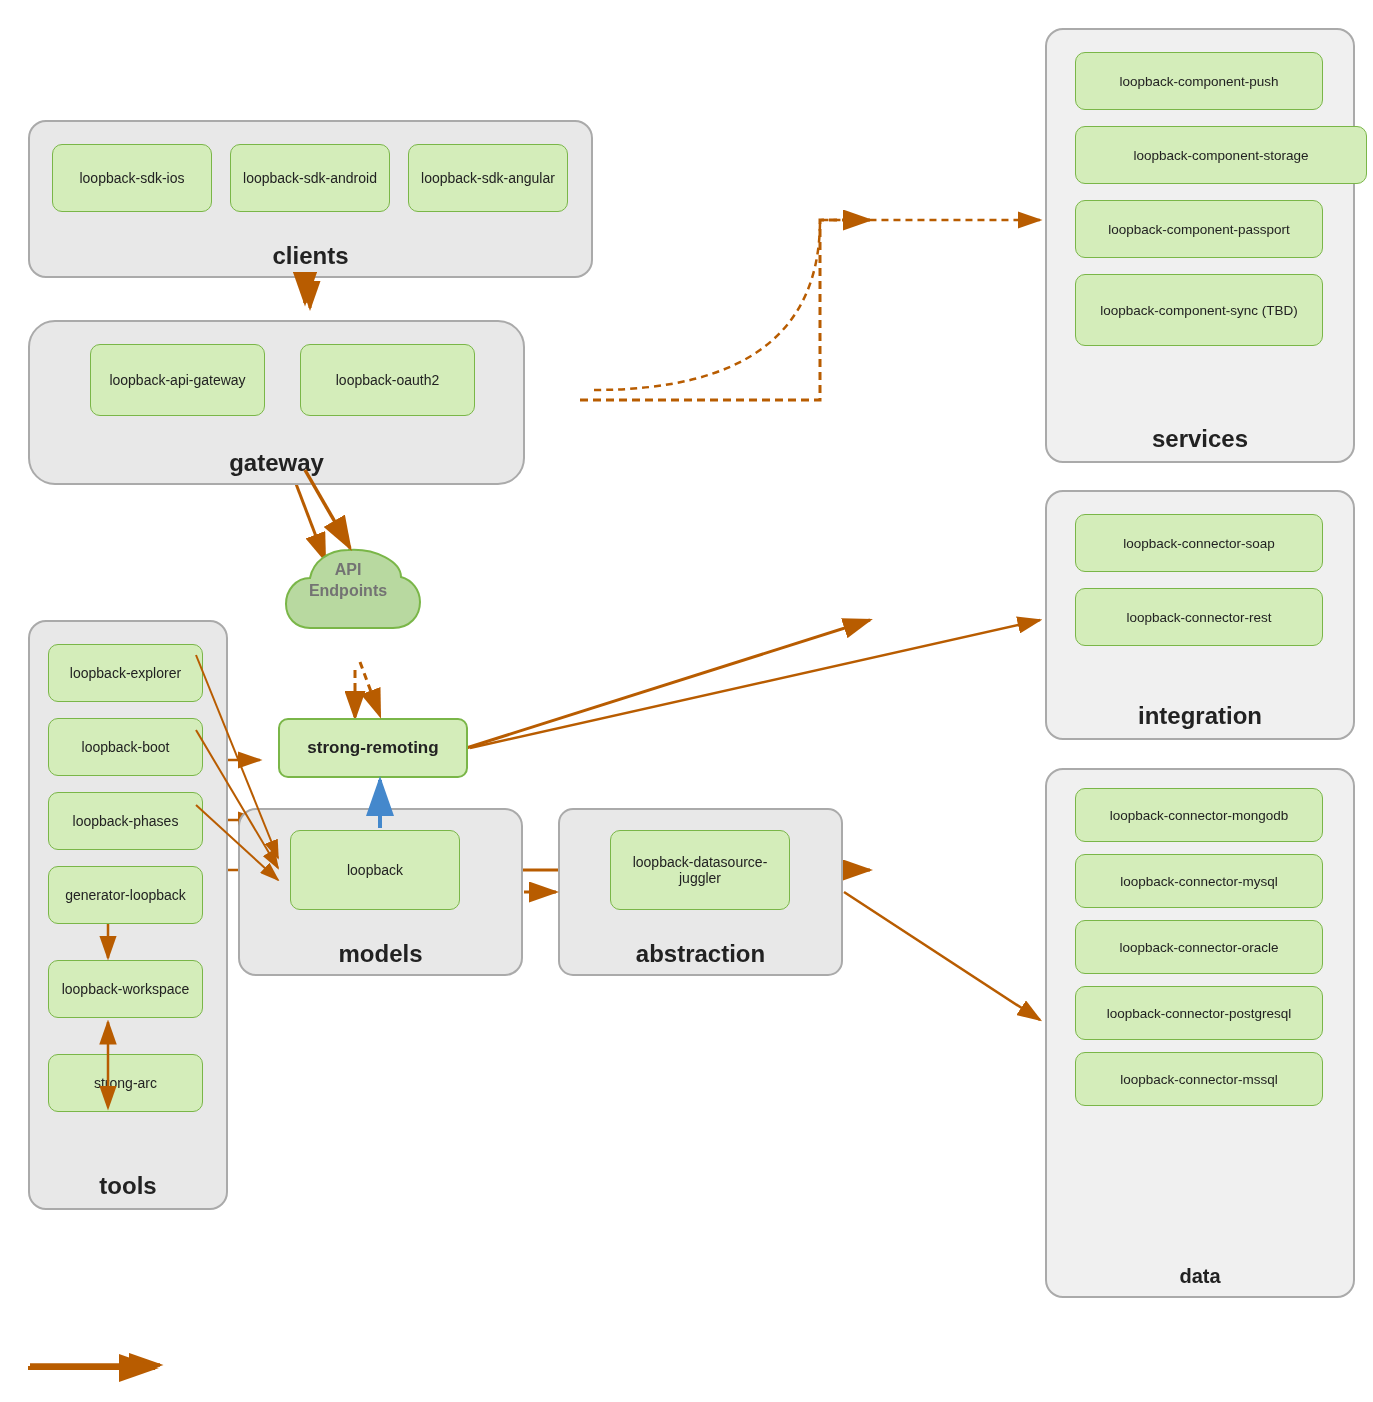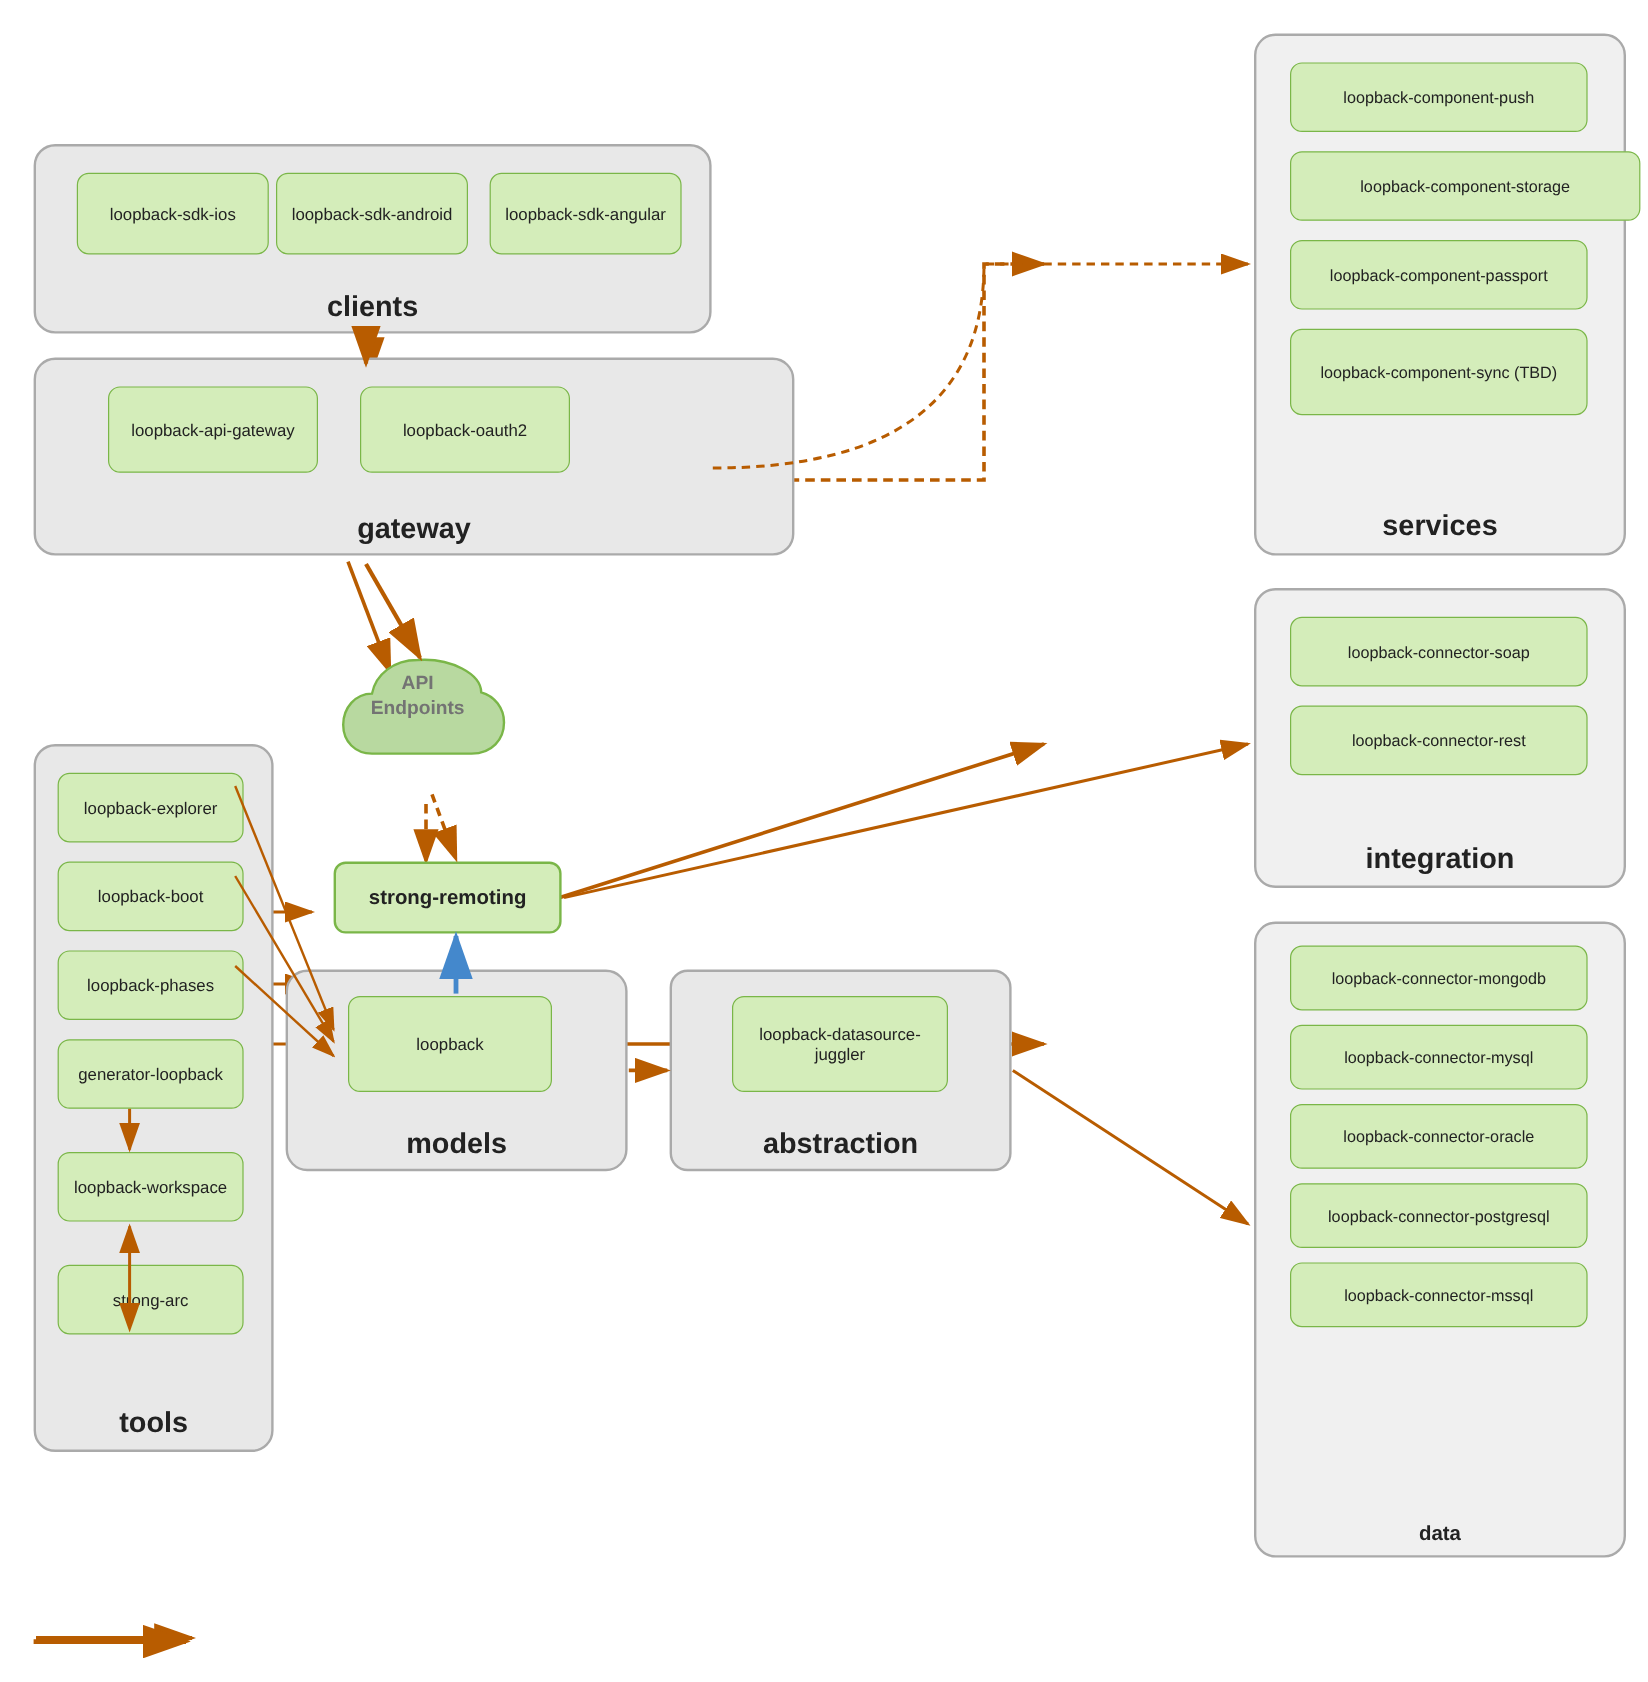--- a/index.html
+++ b/index.html
@@ -166,35 +166,35 @@
 
     <line x1="195" y1="870" x2="270" y2="870" stroke="#b85c00" stroke-width="2.5" marker-end="url(#arrowBrown)"></line>
     <line x1="195" y1="760" x2="260" y2="760" stroke="#b85c00" stroke-width="2.5" marker-end="url(#arrowBrown)"></line>
     <line x1="195" y1="820" x2="260" y2="820" stroke="#b85c00" stroke-width="2.5" marker-end="url(#arrowBrown)"></line>
 
     <line x1="30" y1="1365" x2="160" y2="1365" stroke="#b85c00" stroke-width="3.5" marker-end="url(#arrowBrown)"></line>
   </svg>
 
   <div class="group-box" style="left:28px; top:120px; width:565px; height:158px;">
 
-    <div class="comp-box" style="left:22px; top:22px; width:160px; height:68px; display:flex; align-items:center; justify-content:center;margin-left:12px;">
+    <div class="comp-box" style="left:22px; top:22px; width:160px; height:68px; display:flex; align-items:center; justify-content:center;">
       <span>loopback-sdk-ios</span>
     </div>
 
     <div class="comp-box" style="left:200px; top:22px; width:160px; height:68px; display:flex; align-items:center; justify-content:center;">
       <span>loopback-sdk-android</span>
     </div>
 
     <div class="comp-box" style="left:378px; top:22px; width:160px; height:68px; display:flex; align-items:center; justify-content:center;">
       <span>loopback-sdk-angular</span>
     </div>
     <div class="group-label" style="bottom:6px; top:auto; font-size:24px; font-weight:bold;">clients</div>
   </div>
 
-  <div class="group-box" style="left:28px; top:298px; width:634px; height:165px;">
+  <div class="group-box" style="left:28px; top:320px; width:497px; height:165px;border-radius:27px;">
 
     <div class="comp-box" style="left:60px; top:22px; width:175px; height:72px; display:flex; align-items:center; justify-content:center;">
       <span>loopback-api-gateway</span>
     </div>
 
     <div class="comp-box" style="left:270px; top:22px; width:175px; height:72px; display:flex; align-items:center; justify-content:center;">
       <span>loopback-oauth2</span>
     </div>
     <div class="group-label" style="bottom:6px; top:auto; font-size:24px; font-weight:bold;">gateway</div>
   </div>
@@ -296,21 +296,21 @@
     </div>
     <div class="right-comp" style="left:28px; top:150px; width:248px; height:54px; display:flex; align-items:center; justify-content:center;">
       <span>loopback-connector-oracle</span>
     </div>
     <div class="right-comp" style="left:28px; top:216px; width:248px; height:54px; display:flex; align-items:center; justify-content:center;">
       <span>loopback-connector-postgresql</span>
     </div>
     <div class="right-comp" style="left:28px; top:282px; width:248px; height:54px; display:flex; align-items:center; justify-content:center;">
       <span>loopback-connector-mssql</span>
     </div>
-    <div class="right-group-label" style="bottom:8px; top:auto; font-size:17px; font-weight:bold;">data</div>
+    <div class="right-group-label" style="bottom:8px; top:auto; font-size:20px; font-weight:bold;">data</div>
   </div>
 
   <svg style="position:absolute;top:0;left:0;width:1373px;height:1402px;pointer-events:none;">
     <defs>
       <marker id="ab" markerWidth="10" markerHeight="7" refX="9" refY="3.5" orient="auto">
         <polygon points="0 0, 10 3.5, 0 7" fill="#b85c00"></polygon>
       </marker>
       <marker id="ab2" markerWidth="10" markerHeight="7" refX="9" refY="3.5" orient="auto">
         <polygon points="0 0, 10 3.5, 0 7" fill="#4488cc"></polygon>
       </marker>

